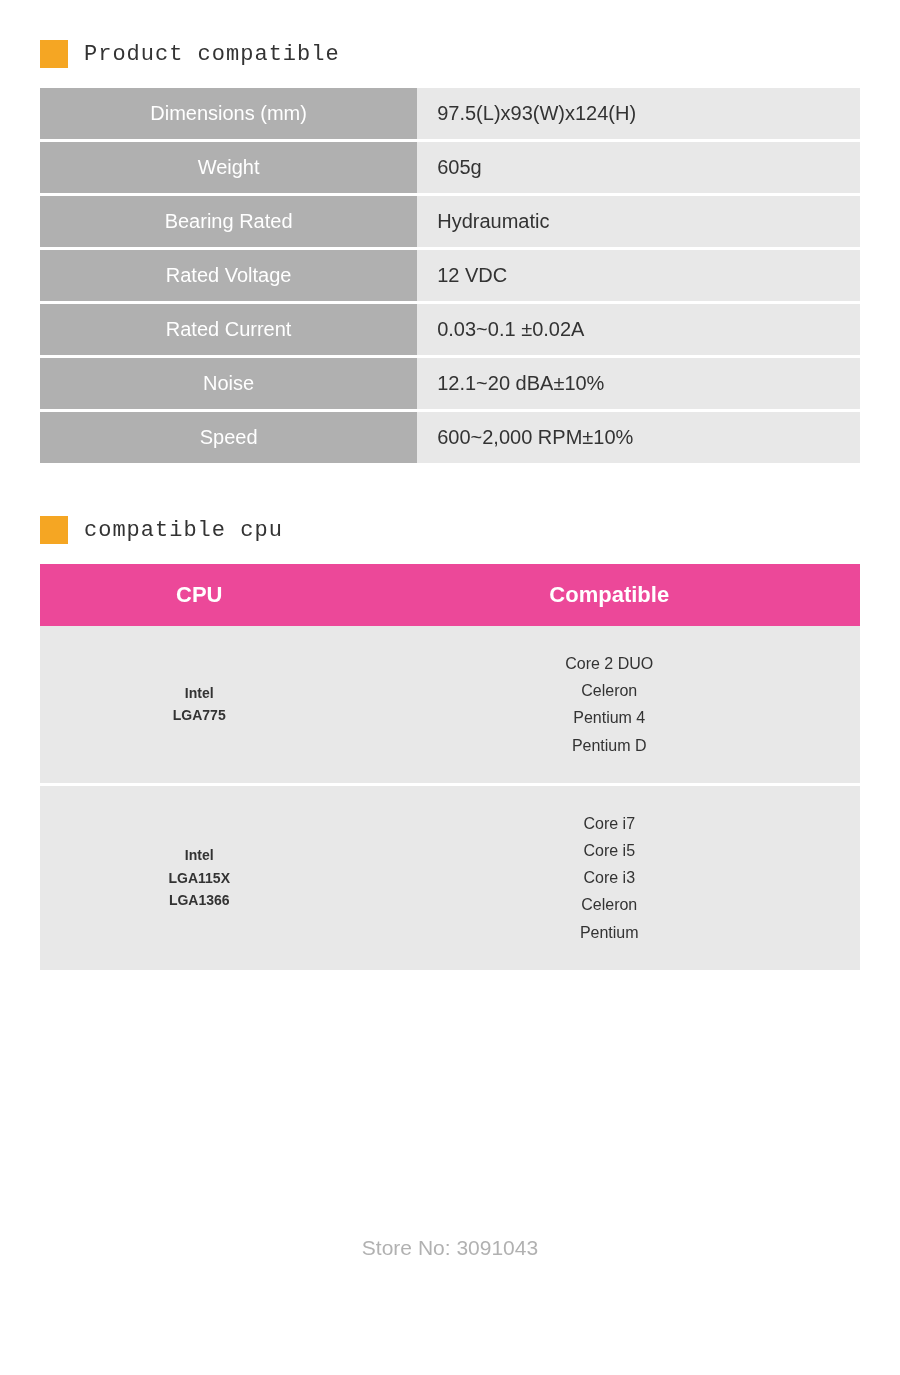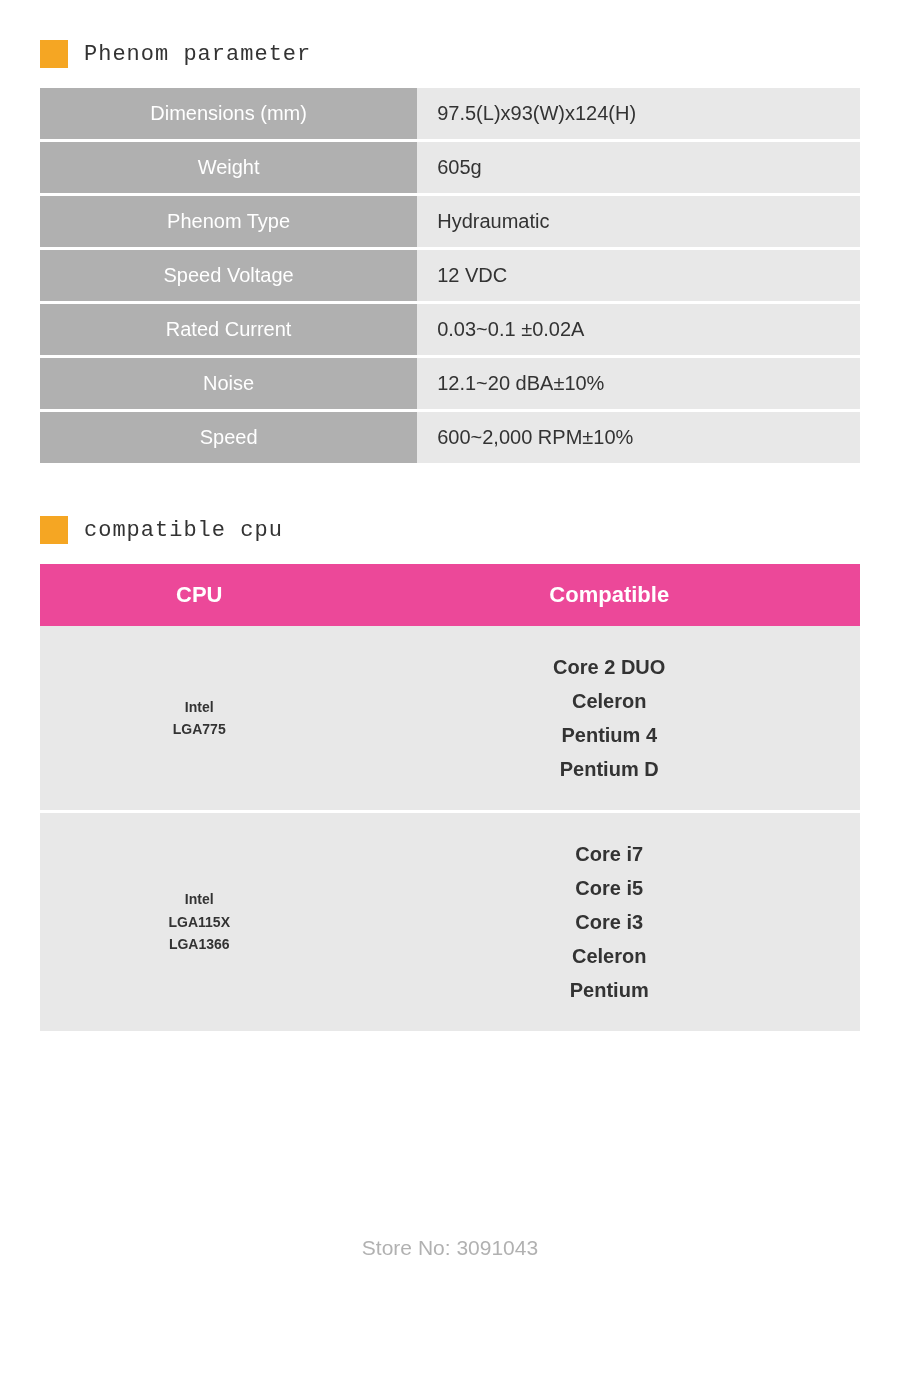--- a/index.html
+++ b/index.html
@@ -97,23 +97,23 @@
       color: #333;
     }
 
     .cpu-table tbody td.cpu-name {
       font-weight: bold;
       font-size: 14px;
       line-height: 1.6;
     }
 
     .cpu-table tbody td.compatible-list {
-      font-size: 20px;
+      font-size: 16px;
       line-height: 1.7;
-      font-weight: bold;
+      font-weight: normal;
     }
 
     .store-watermark {
       position: absolute;
       top: 672px;
       left: 50%;
       transform: translateX(-50%);
       color: rgba(100,100,100,0.5);
       font-size: 21px;
       pointer-events: none;
@@ -122,39 +122,39 @@
 
     .tables-wrapper {
       position: relative;
     }
   </style>
 </head>
 <body>
 
 <div class="section-header">
   <div class="section-icon"></div>
-  <span class="section-title">Phenom parameter</span>
+  <span class="section-title">Product compatible</span>
 </div>
 
 <table class="param-table">
   <tbody id="param-tbody">
   <tr>
     <td class="label-cell">Dimensions (mm)</td>
     <td class="value-cell">97.5(L)x93(W)x124(H)</td>
   </tr>
       <tr>
     <td class="label-cell">Weight</td>
     <td class="value-cell">605g</td>
   </tr>
       <tr>
-    <td class="label-cell">Phenom Type</td>
+    <td class="label-cell">Bearing Rated</td>
     <td class="value-cell">Hydraumatic</td>
   </tr>
       <tr>
-    <td class="label-cell">Speed Voltage</td>
+    <td class="label-cell">Rated Voltage</td>
     <td class="value-cell">12 VDC</td>
   </tr>
       <tr>
     <td class="label-cell">Rated Current</td>
     <td class="value-cell">0.03~0.1 ±0.02A</td>
   </tr>
       <tr>
     <td class="label-cell">Noise</td>
     <td class="value-cell">12.1~20 dBA±10%</td>
   </tr>

